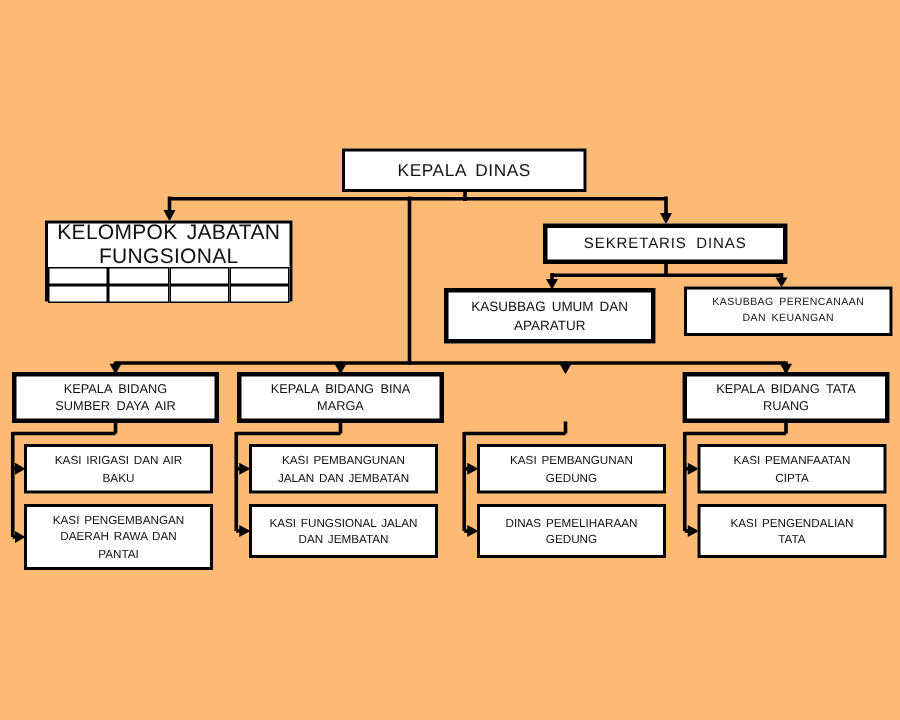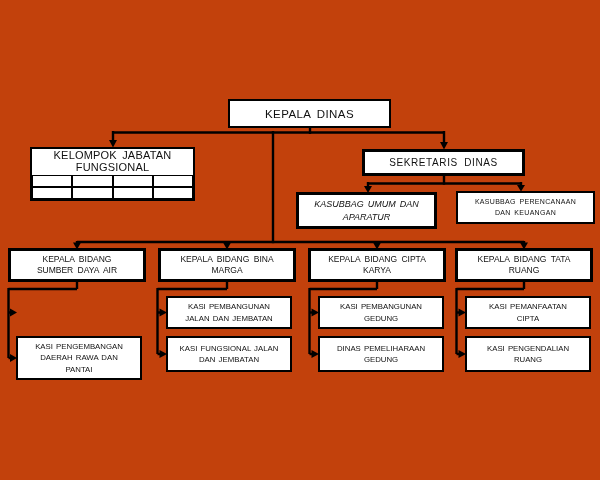--- a/index.html
+++ b/index.html
@@ -1,40 +1,40 @@
 <!DOCTYPE html>
 <html><head>
 <meta charset="utf-8">
 <style>
   html, body { margin: 0; padding: 0; background: #ffffff; }
   body { width: 600px; height: 480px; font-family: "Liberation Sans", sans-serif; }
-  .canvas { position: relative; width: 600px; height: 480px; overflow: hidden; background: #c2410c; }
+  .canvas { position: relative; width: 600px; height: 480px; overflow: hidden; background: #fdba74; }
   svg.connectors { position: absolute; left: 0; top: 0; }
 
   .node {
     position: absolute; box-sizing: border-box; background: #fff; color: #111;
     display: flex; align-items: center; justify-content: center; text-align: center;
   }
   .lbl { white-space: pre-line; }
 
   #head { left: 228px; top: 99px; width: 163px; height: 29px; border: 2.5px solid #000;
           font-size: 11.5px; letter-spacing: .4px; word-spacing: 2.5px; }
 
   #kelompok { left: 30px; top: 147px; width: 165px; height: 54px; border: 2.5px solid #000;
               flex-direction: column; padding: 0; align-items: stretch; }
   .kelompok-label { flex: 1 1 auto; display: flex; align-items: flex-start; justify-content: center;
-                    font-size: 11px; letter-spacing: .2px; word-spacing: 2px; }
+                    font-size: 14px; letter-spacing: .2px; word-spacing: 2px; }
   .kelompok-grid { display: grid; grid-template-columns: repeat(4, 1fr); grid-auto-rows: 12px; }
   .kelompok-grid .cell { border: 1.1px solid #000; background: #fff; }
 
   #sekretaris { left: 362px; top: 149px; width: 163px; height: 27px; border: 3px solid #000;
                 font-size: 10px; letter-spacing: .6px; word-spacing: 3px; }
 
   #kasubbag-umum { left: 296px; top: 192px; width: 141px; height: 37px; border: 3px solid #000;
-                   font-size: 9px; line-height: 1.35; word-spacing: 1.5px; font-style: italic; }
+                   font-size: 9px; line-height: 1.35; word-spacing: 1.5px; }
   #kasubbag-perencanaan { left: 456px; top: 191px; width: 139px; height: 33px; border: 2.5px solid #000;
                           font-size: 7px; line-height: 1.55; letter-spacing: .3px; word-spacing: 1.5px; }
 
   .bidang { top: 248px; width: 138px; height: 34px; border: 3px solid #000;
             font-size: 8.5px; line-height: 1.35; word-spacing: 2px; }
   #bidang-1 { left: 8px; } #bidang-2 { left: 158px; } #bidang-3 { left: 308px; } #bidang-4 { left: 455px; }
 
   .kasi { width: 126px; border: 2.5px solid #000; font-size: 7.8px; line-height: 1.45; word-spacing: 1px; }
   .kasi.row-a { top: 296px; height: 33px; }
   .kasi.row-b { top: 336px; height: 36px; }
@@ -158,29 +158,29 @@
   </div>
 
   <div class="node bidang" id="bidang-2">
     <span class="lbl">KEPALA BIDANG BINA
 MARGA</span>
   </div>
   <div class="node bidang" id="bidang-1">
     <span class="lbl">KEPALA BIDANG
 SUMBER DAYA AIR</span>
   </div>
-  <div class="node bidang" id="bidang-3">
-    <span class="lbl">KEPALA BIDANG CIPTA
-KARYA</span>
-  </div>
   <div class="node bidang" id="bidang-4">
     <span class="lbl">KEPALA BIDANG TATA
 RUANG</span>
   </div>
 
+  <div class="node kasi row-a" id="kasi-1a">
+    <span class="lbl">KASI IRIGASI DAN AIR
+BAKU</span>
+  </div>
   <div class="node kasi row-b" id="kasi-1b">
     <span class="lbl">KASI PENGEMBANGAN
 DAERAH RAWA DAN
 PANTAI</span>
   </div>
 
   <div class="node kasi row-a" id="kasi-2a">
     <span class="lbl">KASI PEMBANGUNAN
 JALAN DAN JEMBATAN</span>
   </div>
@@ -197,16 +197,16 @@
     <span class="lbl">DINAS PEMELIHARAAN
 GEDUNG</span>
   </div>
 
   <div class="node kasi row-a" id="kasi-4a">
     <span class="lbl">KASI PEMANFAATAN
 CIPTA</span>
   </div>
   <div class="node kasi row-b" id="kasi-4b">
     <span class="lbl">KASI PENGENDALIAN
-RUANG</span>
+TATA</span>
   </div>
 
 </div>
 
 </body></html>

